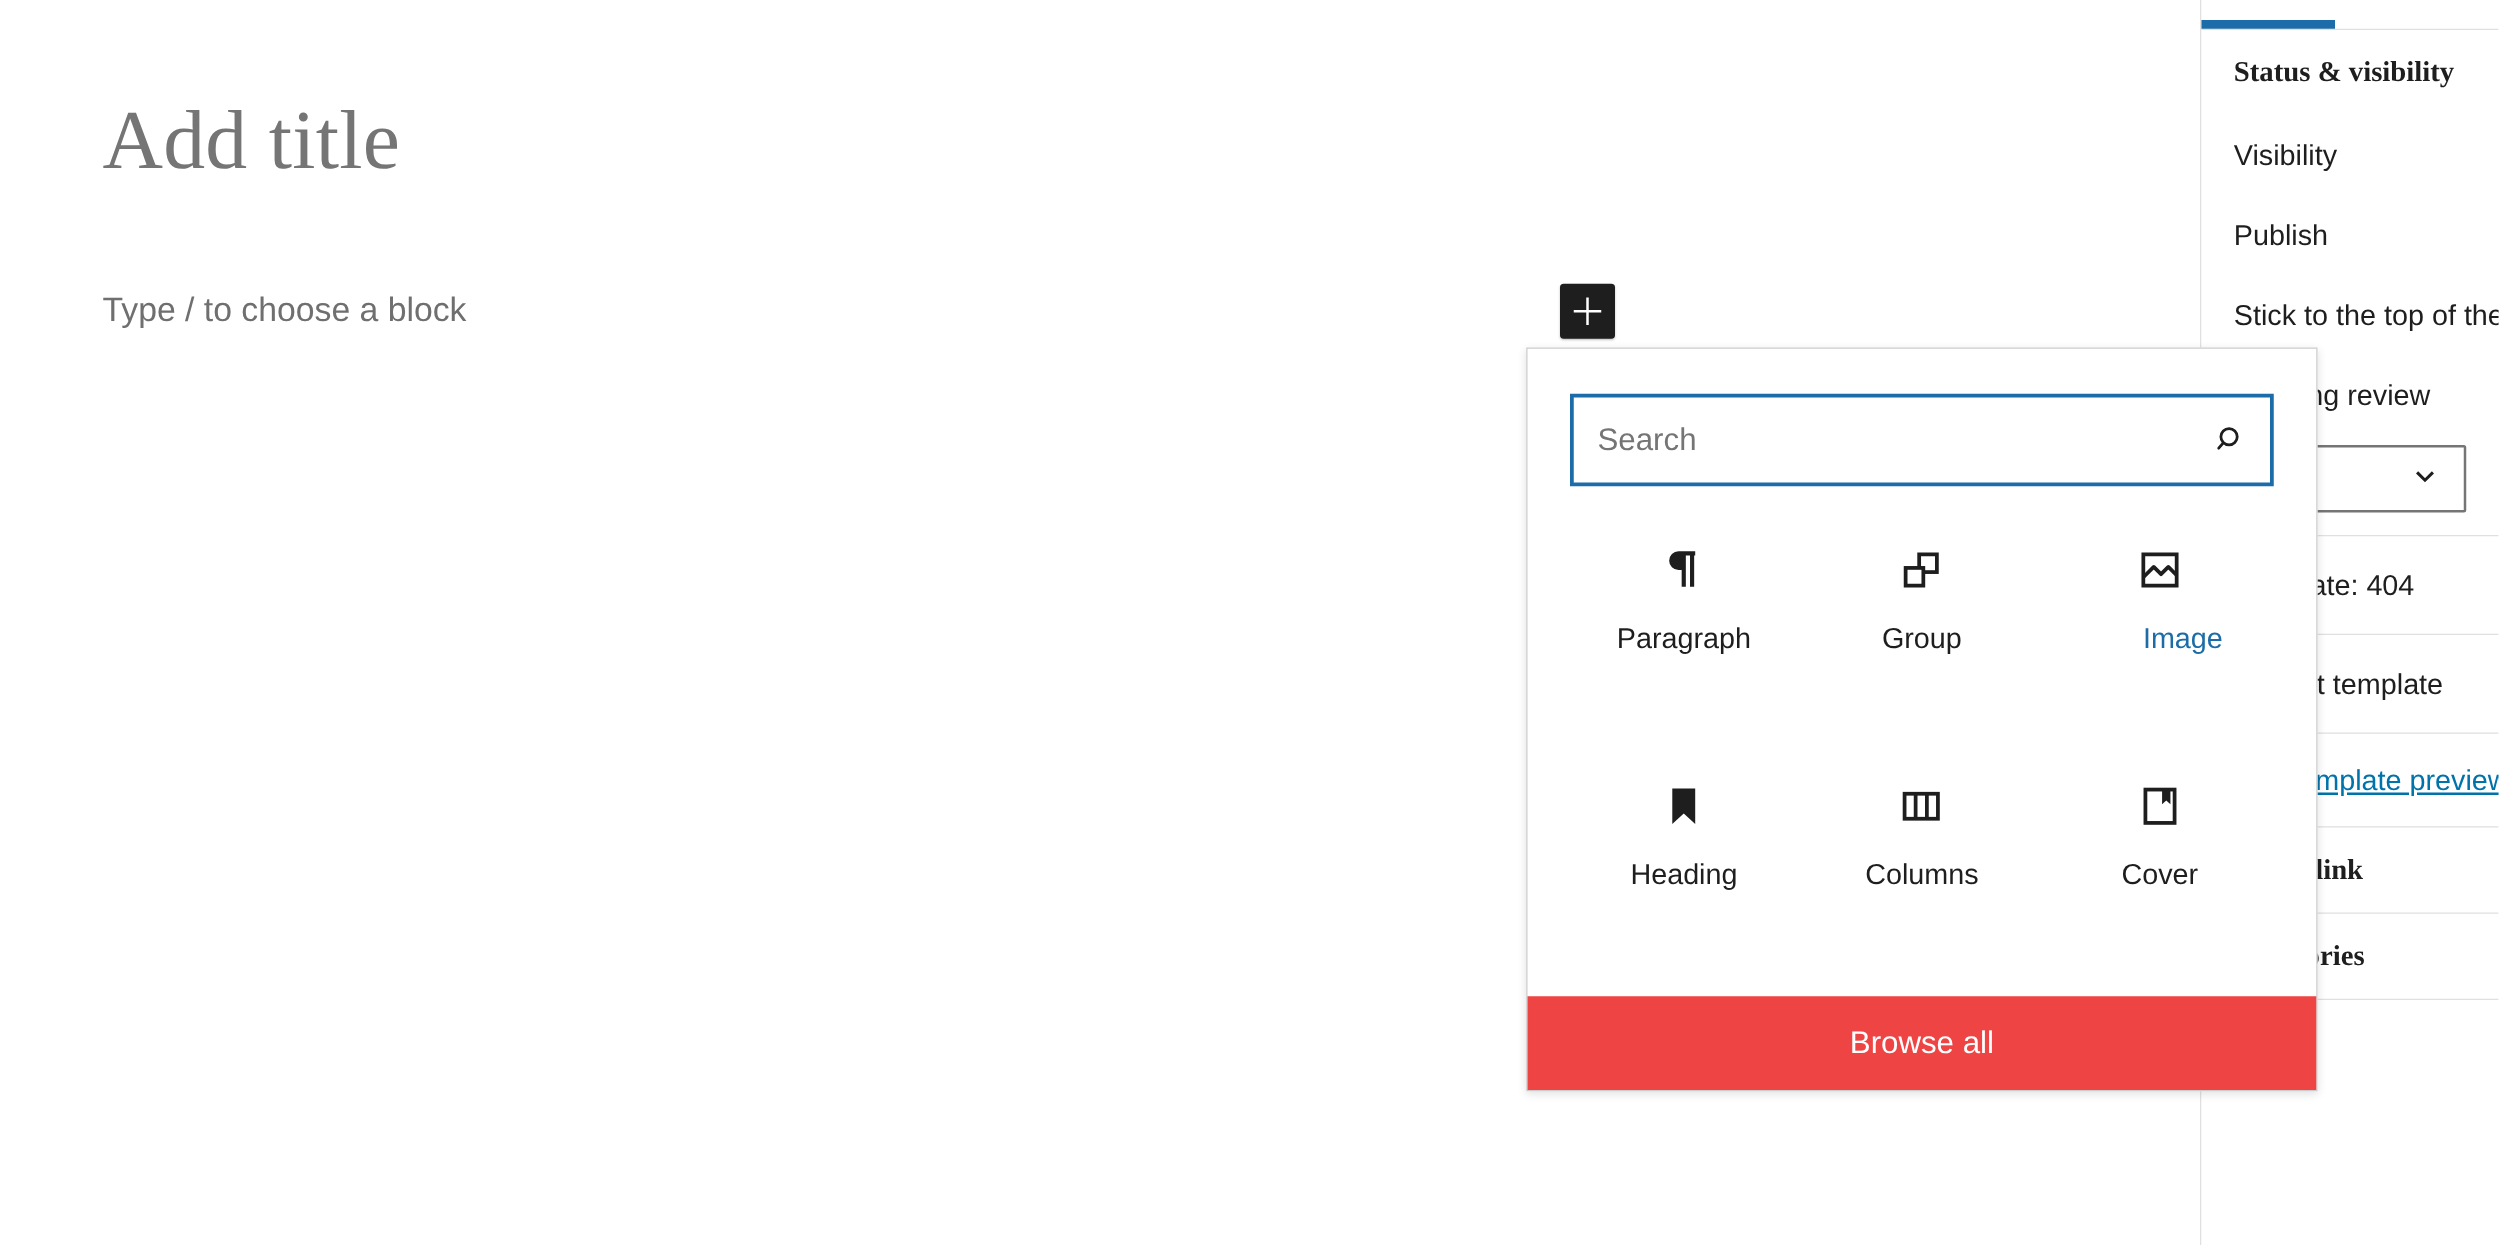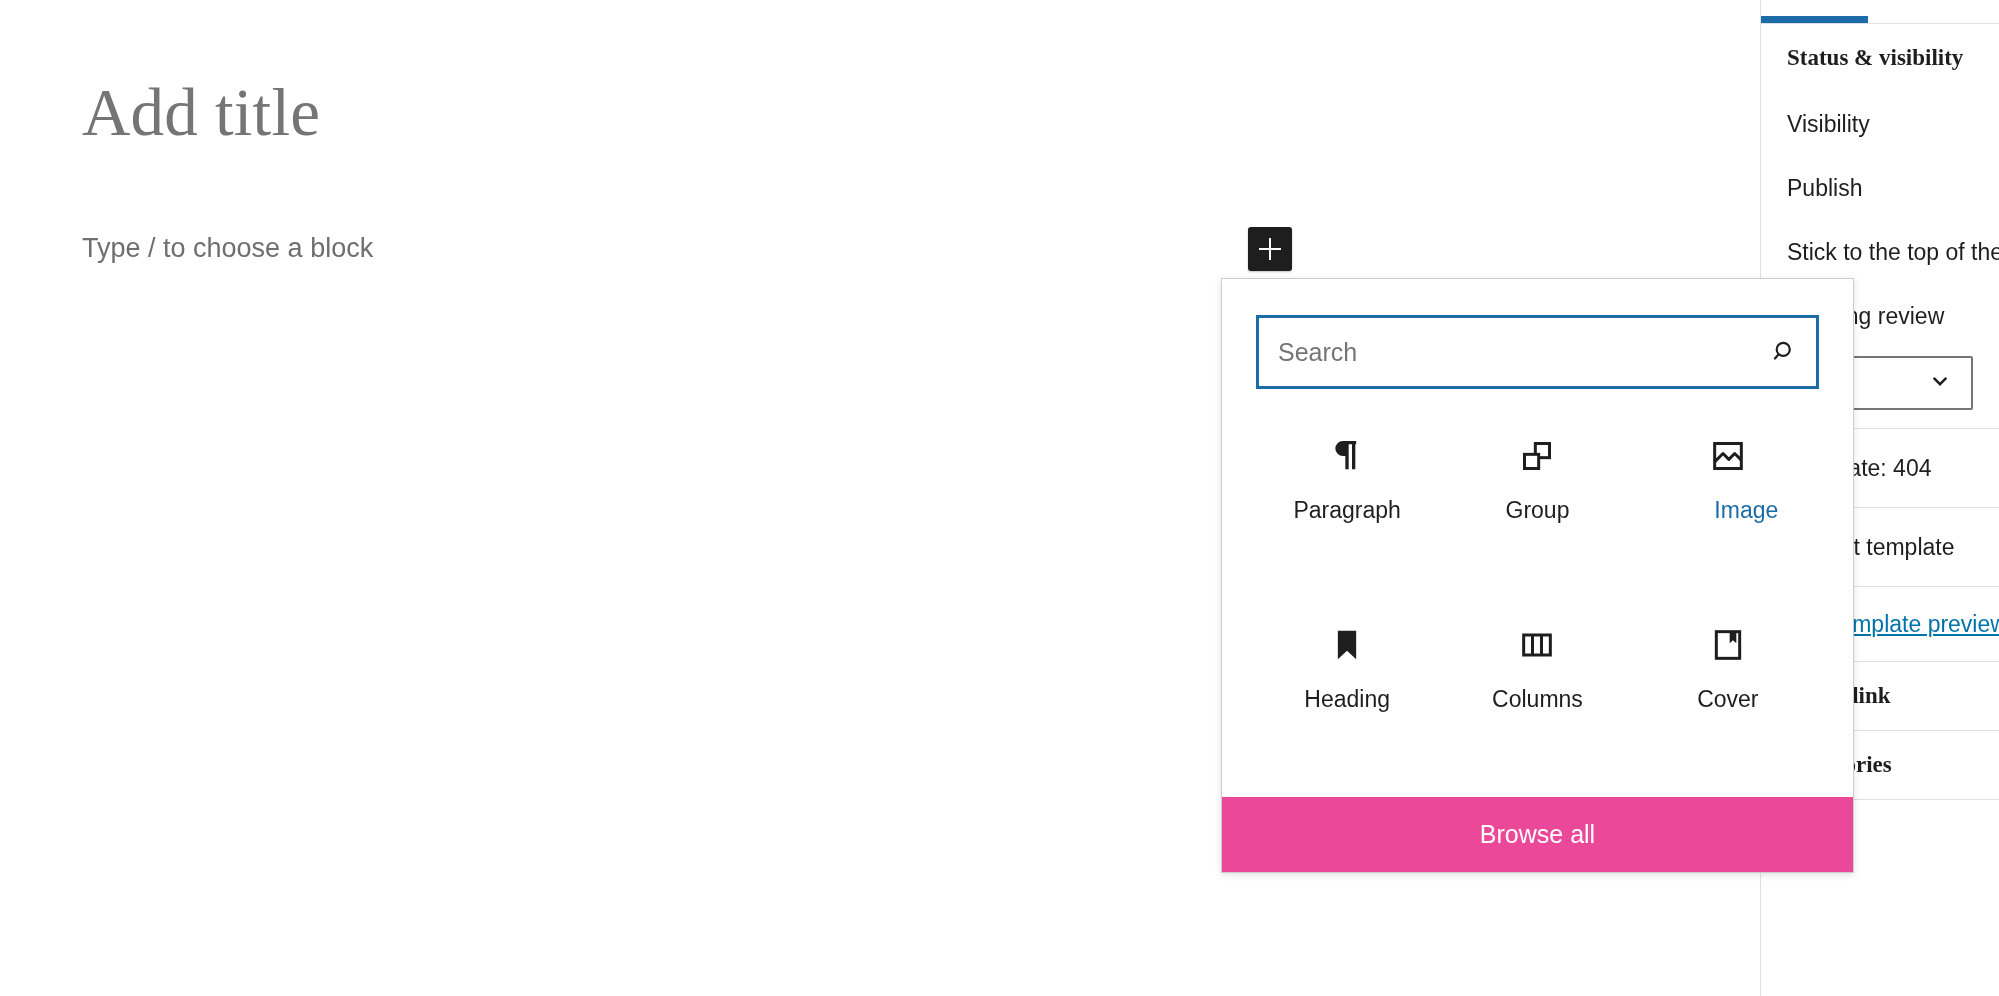--- a/index.html
+++ b/index.html
@@ -151,21 +151,21 @@
   }
   .block-item .block-label {
     font-size: 23px;
     color: #1e1e1e;
     line-height: 1;
   }
   .block-item.is-active .block-label { color: #1b6ca8; margin-left: 37px; }
 
   .browse-all {
     height: 75px;
-    background: #ec4899;
+    background: #ef4444;
     color: #ffffff;
     border: none;
     cursor: pointer;
     font-family: "Liberation Sans", sans-serif;
     font-size: 25px;
     display: flex;
     align-items: center;
     justify-content: center;
     width: 100%;
   }

